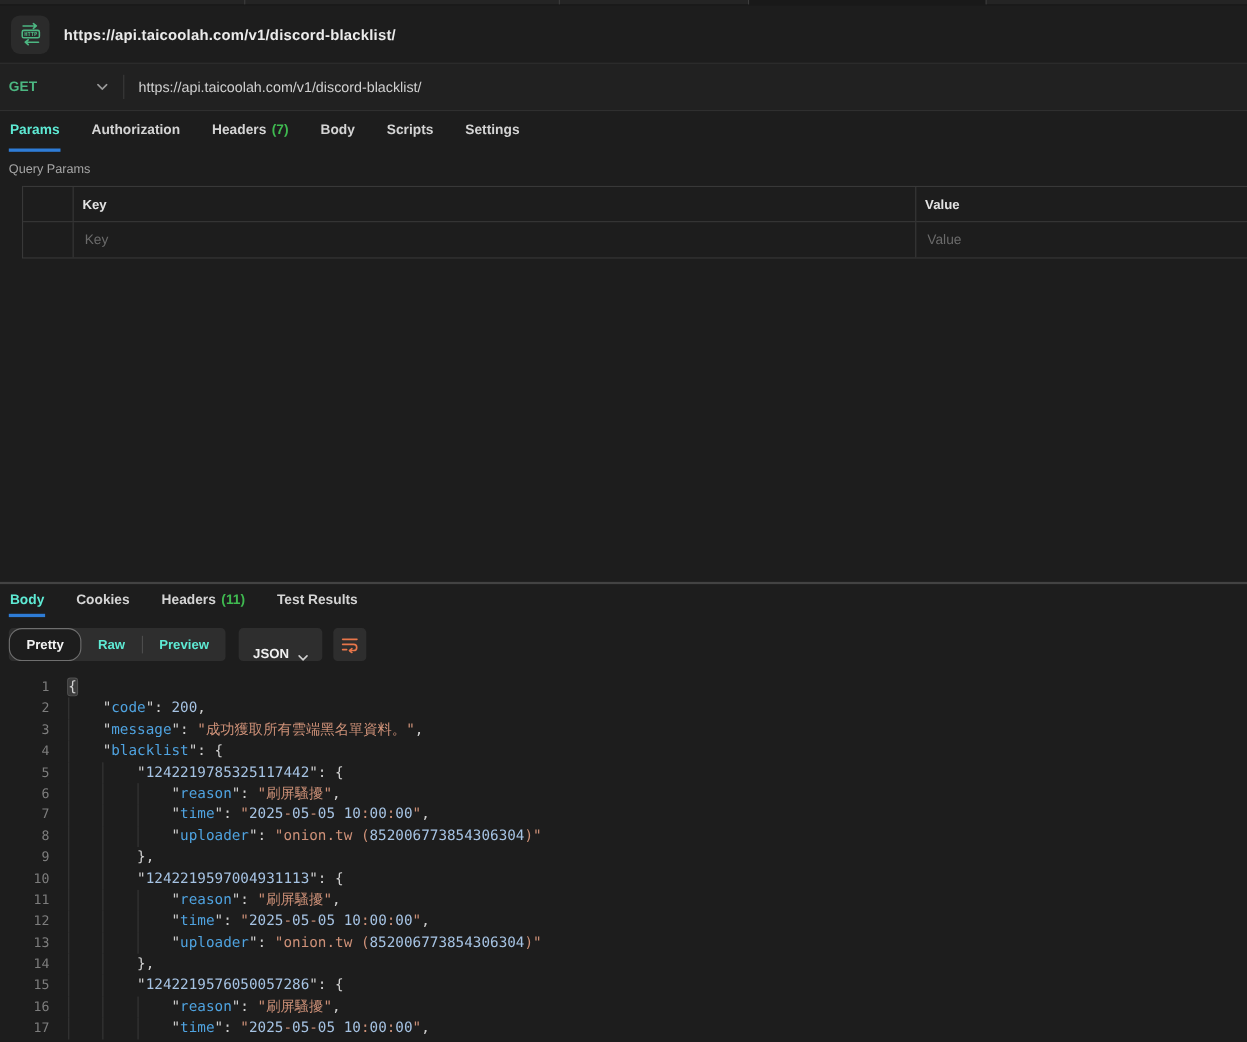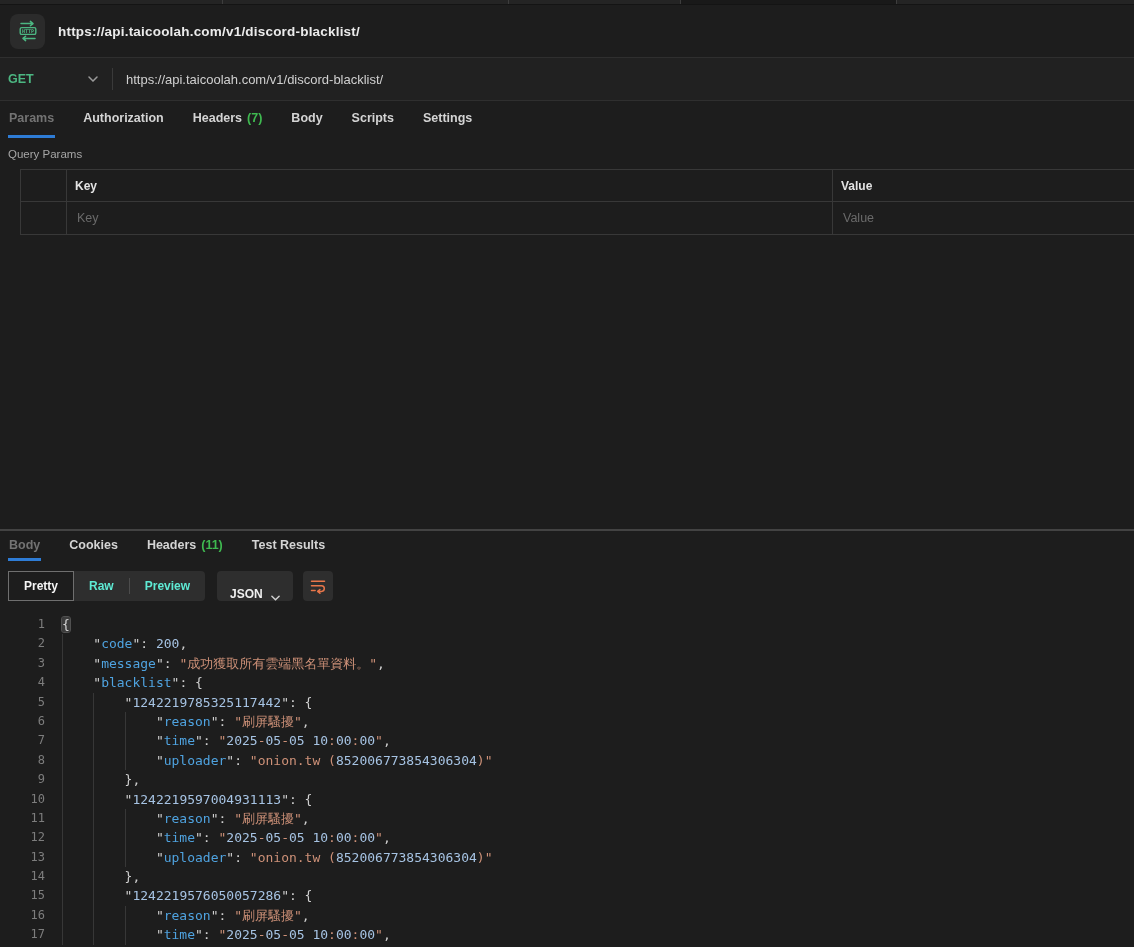--- a/index.html
+++ b/index.html
@@ -26,21 +26,21 @@
   .method-label { color:#4cb782; font-weight:bold; font-size:12.5px; }
   .vdiv { width:1px; height:22px; background:#3a3a3a; flex:none; }
   .urlinput { flex:1; background:transparent; border:none; outline:none; color:#d0d0d0;
     font-size:13px; padding:0 13px; font-family:"Liberation Sans", sans-serif; }
   
   .tabrow { display:flex; align-items:stretch; padding:0 8px; }
   .reqtabs { height:37px; }
   .resptabs { height:30px; }
   .tab { display:flex; align-items:center; margin-right:27px; font-size:12.5px; font-weight:bold;
     color:#d4d4d4; border-bottom:3px solid transparent; padding:0 1px; cursor:pointer; }
-  .tab.active { color:#737373; border-bottom-color:#2e7cd6; }
+  .tab.active { color:#5eead4; border-bottom-color:#2e7cd6; }
   .count { color:#3fb950; margin-left:5px; }
   
   .qp-label { color:#a6a6a6; font-size:11.5px; margin:10px 0 9px 8px; }
   .ptable { margin-left:20px; border-left:1px solid #383838; }
   .trow { display:flex; height:33px; border-bottom:1px solid #383838; }
   .trow.thead { border-top:1px solid #383838; }
   .tc { border-right:1px solid #383838; display:flex; align-items:center; padding:0 8px; height:100%; }
   .tc.sel { width:46px; flex:none; }
   .tc.key { width:766px; flex:none; }
   .tc.val { flex:1; border-right:none; }
@@ -48,21 +48,21 @@
   .cellinput { width:100%; background:transparent; border:none; outline:none; color:#cfcfcf;
     font-size:12.5px; font-family:"Liberation Sans", sans-serif; }
   .cellinput::placeholder { color:#6a6a6a; }
   .spacer { height:294px; }
   
   .respbar { border-top:2px solid #434343; }
   .viewrow { display:flex; align-items:center; margin:10px 0 0 8px; height:30px; }
   .vgroup { display:flex; align-items:center; background:#2e2e2e; border-radius:4px; height:30px; }
   .vbtn { padding:0 15px; font-weight:bold; font-size:12px; color:#5eead4; height:100%;
     display:flex; align-items:center; cursor:pointer; }
-  .vbtn.active { border:1px solid #6f6f6f; border-radius:0; background:#1d1d1d; color:#f5f5f5; }
+  .vbtn.active { border:1px solid #6f6f6f; border-radius:12px; background:#1d1d1d; color:#f5f5f5; }
   .vgdiv { width:1px; height:16px; background:#4c4c4c; }
   .jsonbtn { display:flex; align-items:flex-end; gap:8px; background:#2e2e2e; border-radius:4px;
     height:30px; padding:0 13px; color:#f0f0f0; font-weight:bold; font-size:12px; cursor:pointer;
     margin-left:12px; }
   .iconbtn { width:30px; height:30px; background:#2e2e2e; border-radius:4px; display:flex;
     align-items:center; justify-content:center; cursor:pointer; margin-left:10px; }
   
   .codearea { margin-top:14px; font-family:"DejaVu Sans Mono", monospace; font-size:13px; }
   .cl { display:flex; height:19.4px; line-height:19.4px; white-space:pre; }
   .ln { width:52px; text-align:right; padding-right:7px; color:#7d7d7d; font-size:12px; flex:none; }

